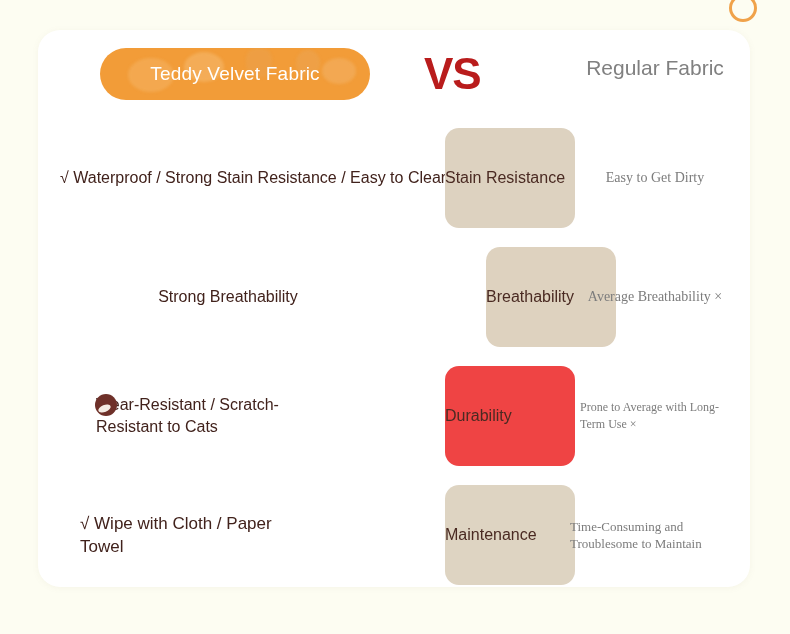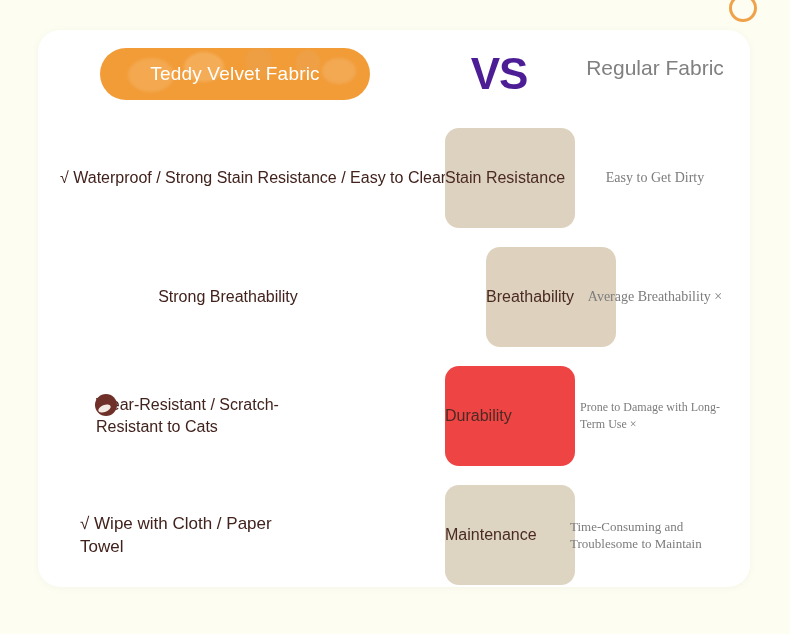--- a/index.html
+++ b/index.html
@@ -86,22 +86,21 @@
     font-size: 19px;
     font-weight: 500;
     letter-spacing: 0.2px;
     white-space: nowrap;
   }
   .vs {
     position: absolute;
     left: 386px;
     top: 14px;
     width: 150px;
-    text-align: center;
-    color: #4c1d95;
+    color: #b91c1c;
     font-size: 44px;
     font-weight: bold;
     letter-spacing: -1px;
     line-height: 60px;
   }
   .right-title {
     position: absolute;
     left: 522px;
     top: 26px;
     width: 190px;
@@ -276,21 +275,21 @@
 
     <div class="row">
       <span class="paw-icon"></span>
       <div class="row-left has-icon">
         <span class="left-text wrap" style="max-width:230px">Wear-Resistant / Scratch-Resistant to Cats</span>
       </div>
       <div class="badge tone-c">
         <span class="badge-label">Durability</span>
       </div>
       <div class="row-right">
-        <span class="right-text sm" style="max-width:150px">Prone to Damage with Long-Term Use ×</span>
+        <span class="right-text sm" style="max-width:150px">Prone to Average with Long-Term Use ×</span>
       </div>
     </div>
 
     <div class="row">
       <div class="row-left align-start">
         <span class="left-text wrap" style="max-width:235px;font-size:17px;line-height:23px">√ Wipe with Cloth / Paper Towel</span>
       </div>
       <div class="badge tone-d">
         <span class="badge-label">Maintenance</span>
       </div>

